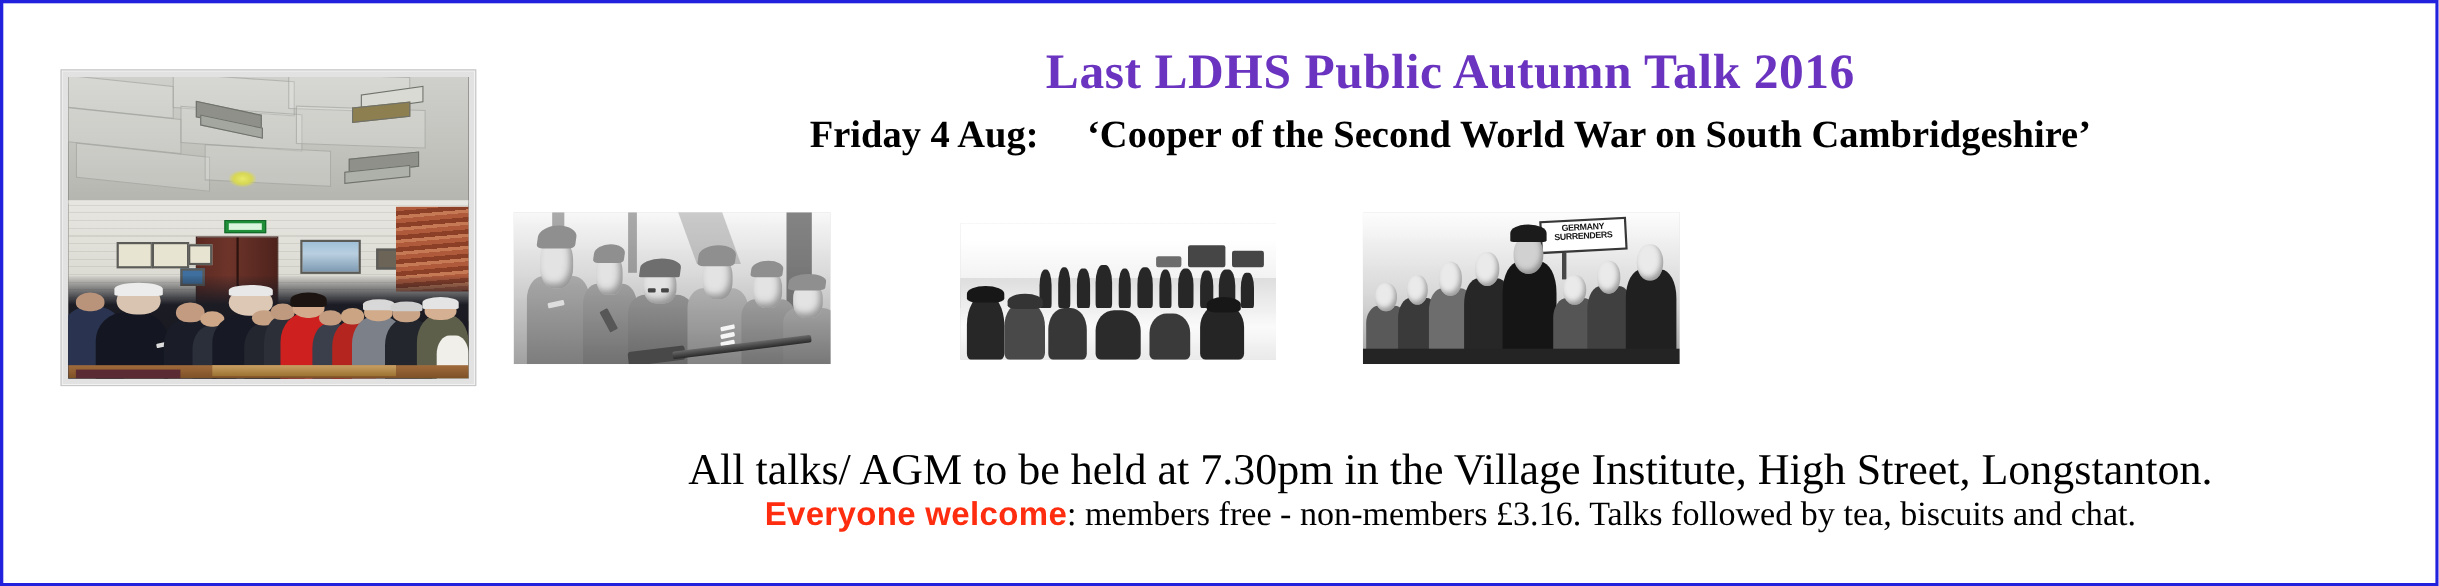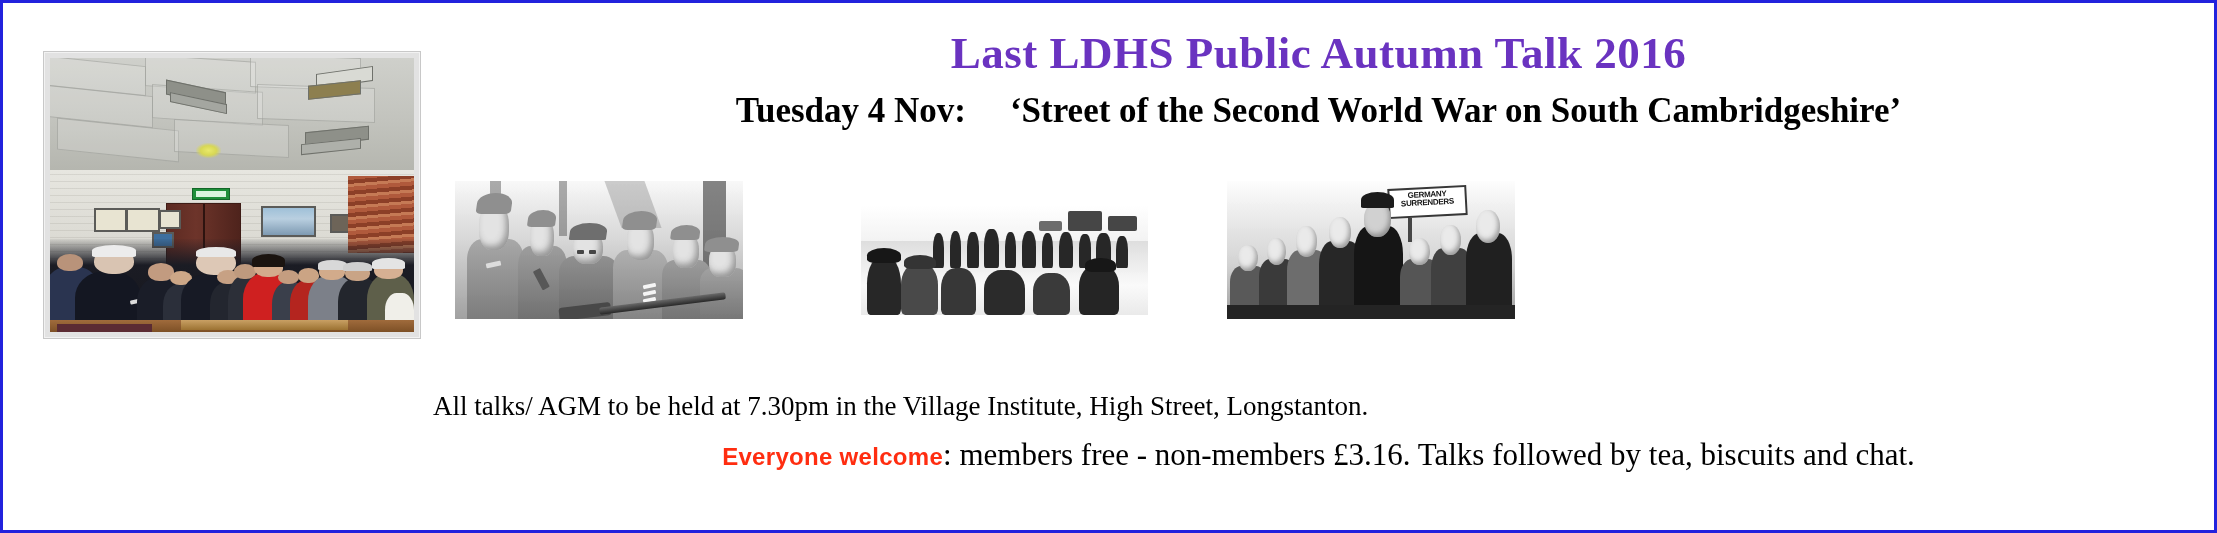--- a/index.html
+++ b/index.html
@@ -14,21 +14,21 @@
     overflow: hidden;
   }
 
   #banner {
     position: relative;
     box-sizing: border-box;
     width: 2217px;
     height: 533px;
     background: #ffffff;
     border: 3px solid #2222dd;
-    padding: 10px;
+    padding: 22px;
   }
   #banner-inner {
     position: relative;
     width: 100%;
     height: 100%;
     background: #ffffff;
   }
 
   
   #audience-photo-frame {
@@ -319,41 +319,41 @@
     position:absolute;
     background:#222;
     border-radius: 60% 60% 10% 10%;
   }
 
   
   #venue-line {
     position: absolute;
     left: 0; right: 0;
     top: 378px;
-    text-align: left;
+    text-align: center;
     color: #000;
     font-family: "Liberation Serif", serif;
-    font-size: 27px;
+    font-size: 40px;
     white-space: nowrap;
   }
   #welcome-line {
     position: absolute;
     left: 0; right: 0;
     top: 424px;
     text-align: center;
     color: #000;
     font-family: "Liberation Serif", serif;
     font-size: 31px;
     white-space: nowrap;
   }
   #welcome-emphasis {
     color: #ff2d10;
     font-family: "Liberation Sans", sans-serif;
     font-weight: bold;
-    font-size: 24px;
+    font-size: 30px;
     letter-spacing: 0.3px;
   }
 </style>
 </head>
 <body>
 
 <div id="banner">
   <div id="banner-inner">
 
     <div id="audience-photo-frame">
@@ -452,21 +452,21 @@
         </div>
 
       </div>
     </div>
 
     <div id="content">
 
       <div id="title">Last LDHS Public Autumn Talk 2016</div>
 
       <div id="talk-line">
-        <span id="talk-date">Tuesday 4 Nov:</span><span id="talk-title">‘Street of the Second World War on South Cambridgeshire’</span>
+        <span id="talk-date">Friday 4 Aug:</span><span id="talk-title">‘Cooper of the Second World War on South Cambridgeshire’</span>
       </div>
 
 
       <div id="war-photos">
 
         <div class="war-photo" id="war-photo-1">
           <div class="hg-bg"></div>
           <div class="hg-beam" style="left:12%;top:0;width:4%;height:62%;"></div>
           <div class="hg-beam" style="left:36%;top:0;width:3%;height:40%;"></div>
           <div class="hg-beam" style="left:55%;top:0;width:14%;height:34%;background:rgba(120,120,120,.35);transform:skewX(20deg);"></div>

